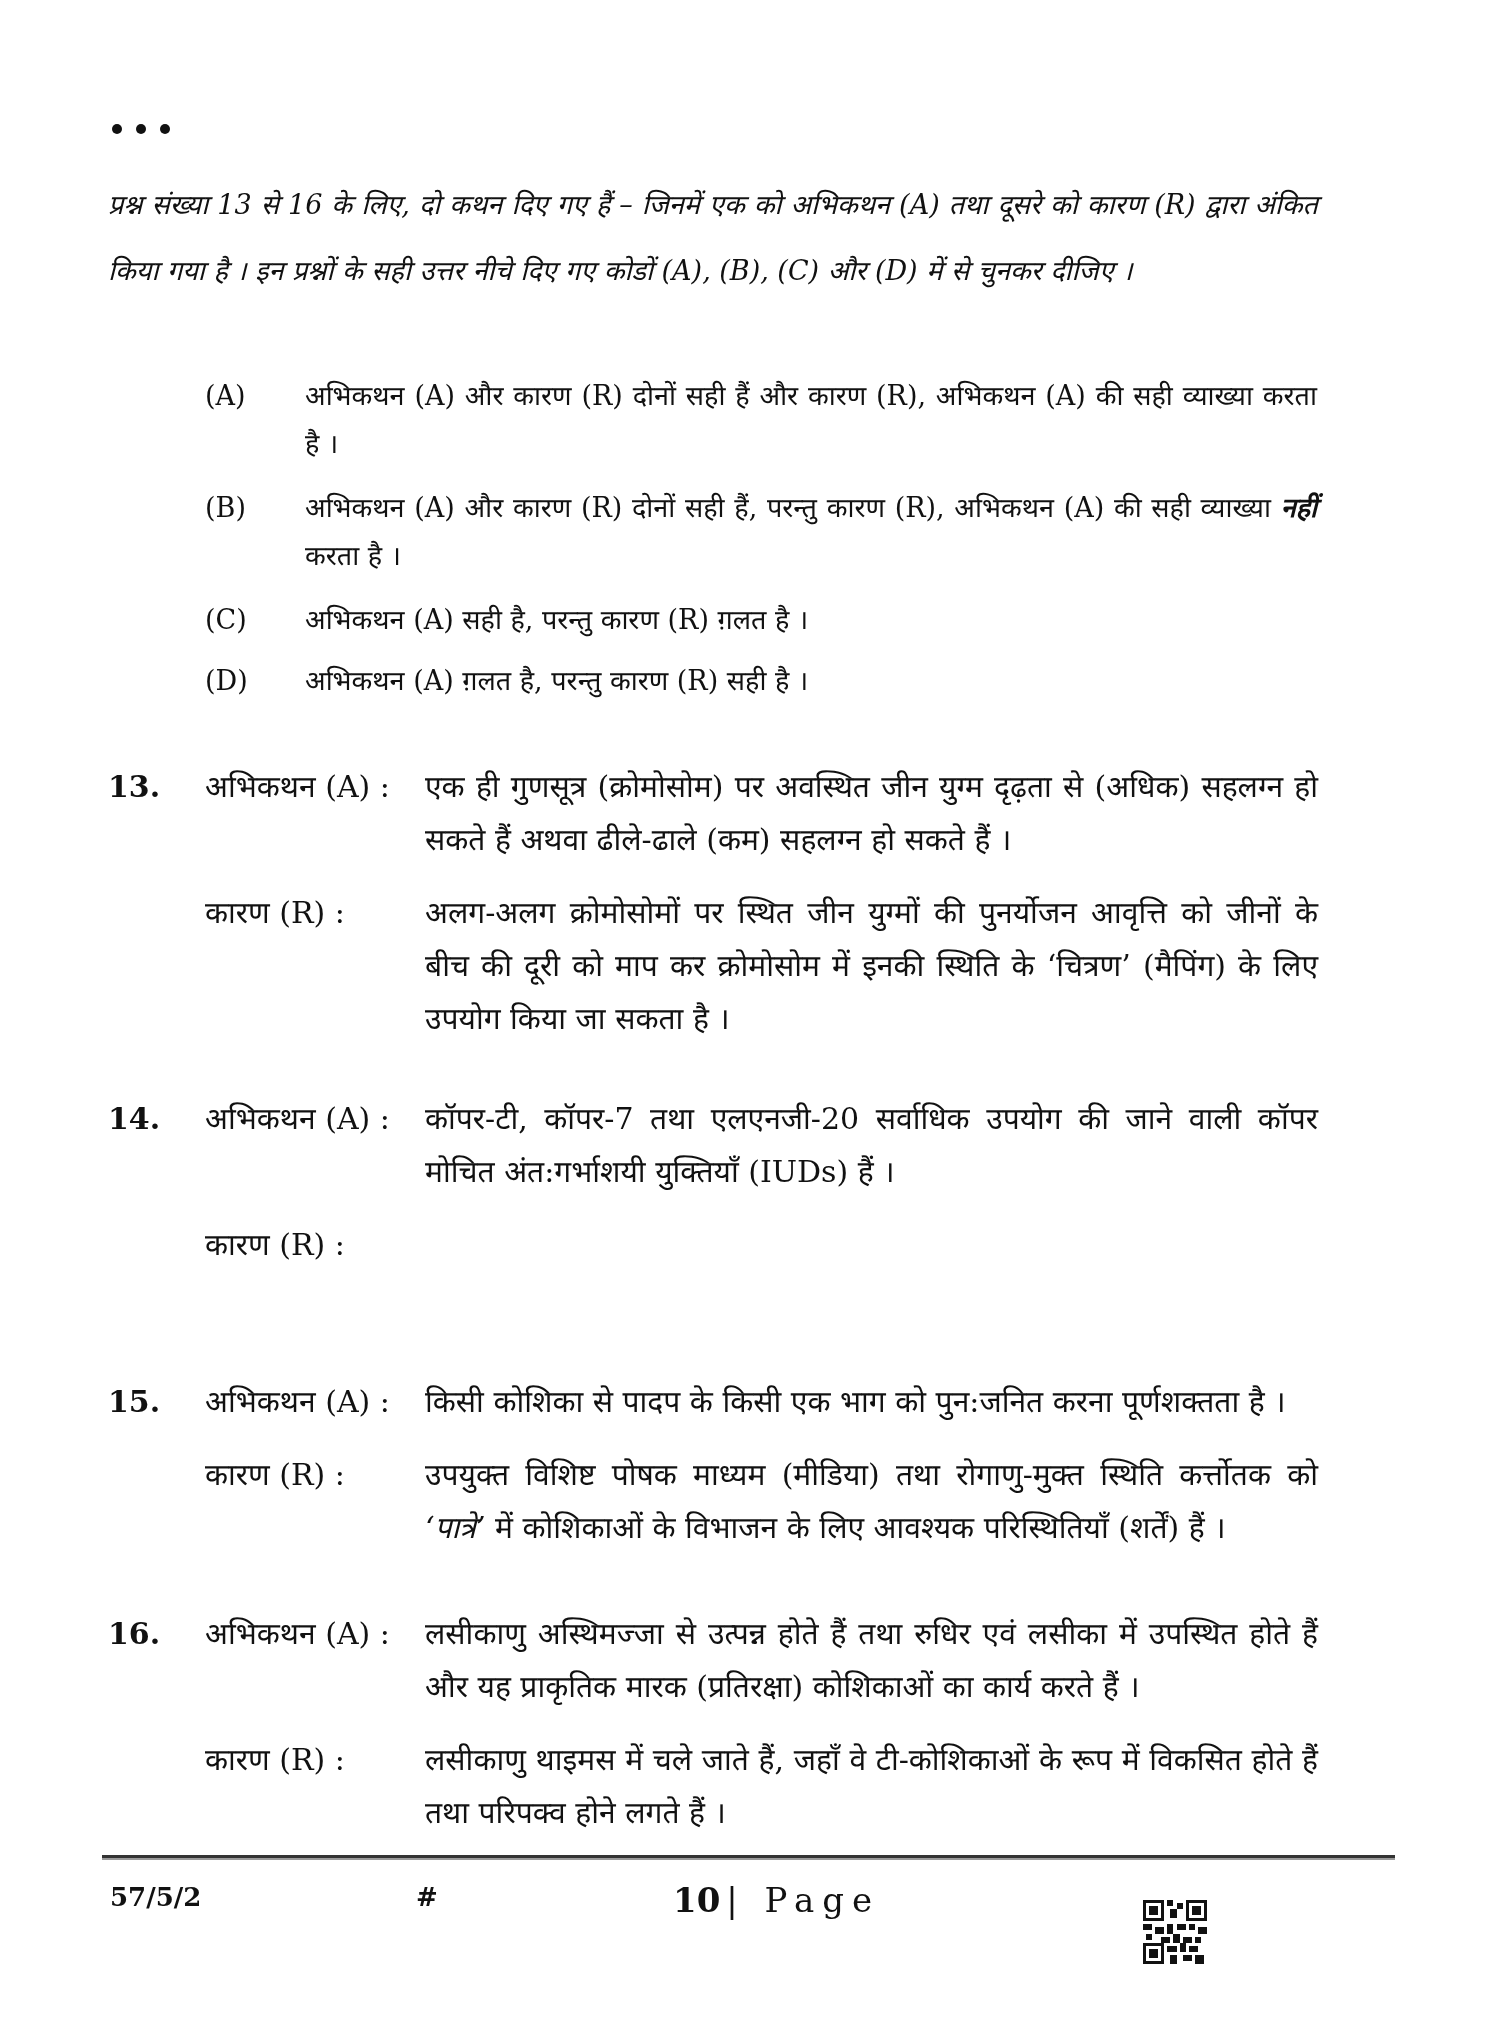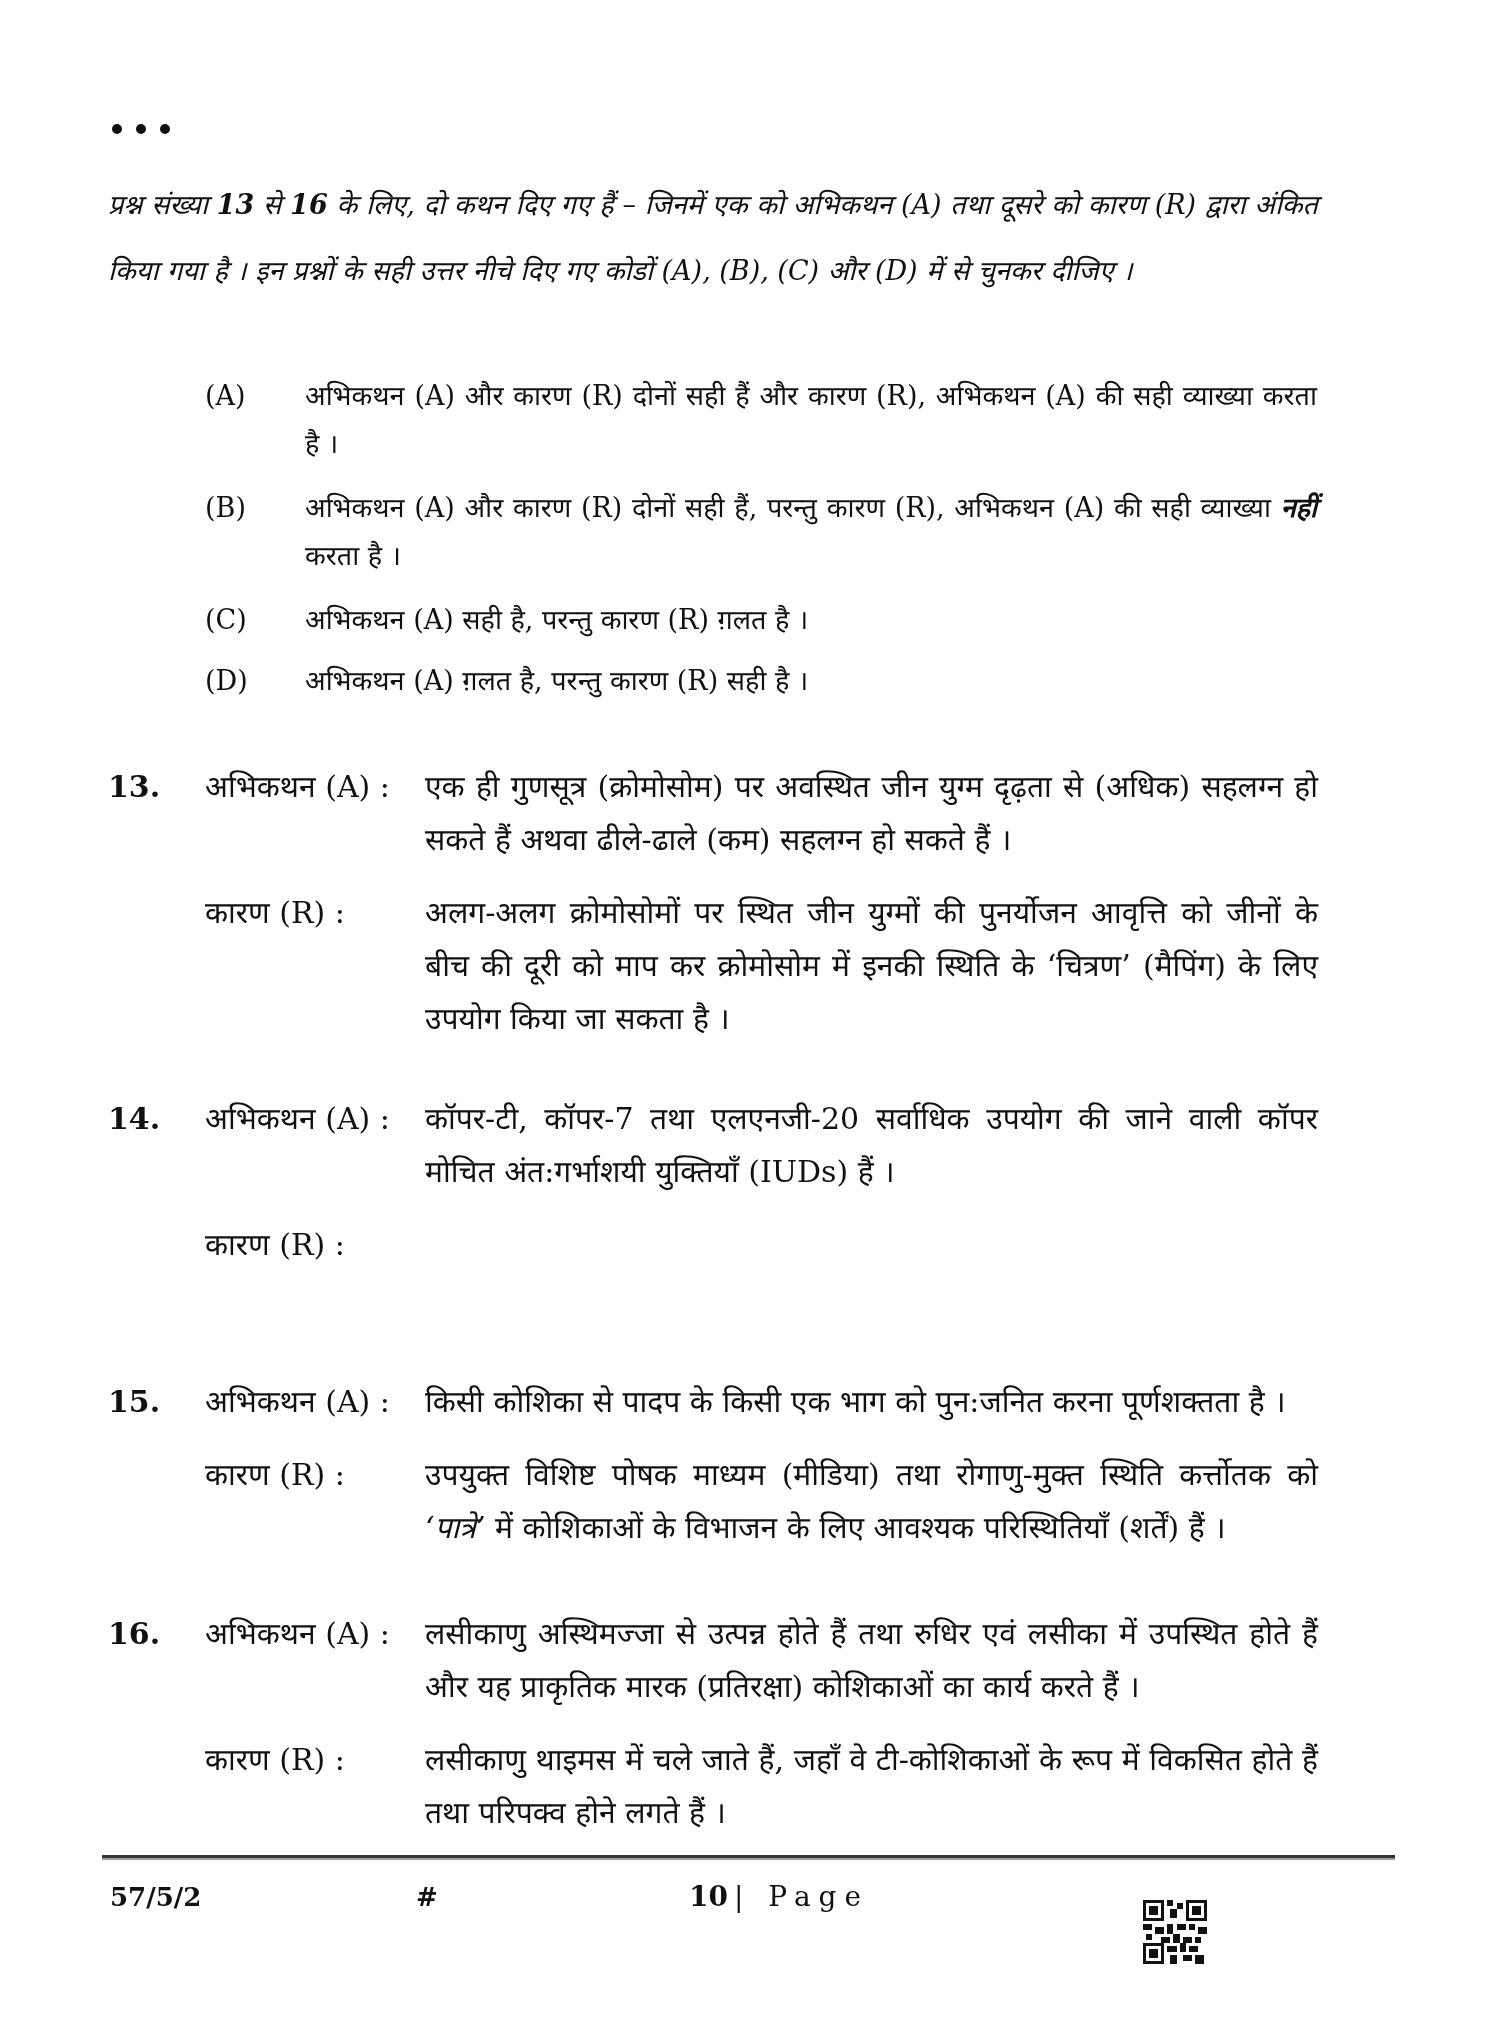--- a/index.html
+++ b/index.html
@@ -8,39 +8,39 @@
     font-family: "DejaVu Serif", "Liberation Serif", serif;
     color: #111111;
   }
   .dots { position: absolute; left: 112px; top: 124px; display: flex; gap: 14px; }
   .dot { width: 10px; height: 10px; border-radius: 50%; background: #111; }
 
   .intro {
     position: absolute; left: 108px; top: 172px; width: 1210px;
     font-size: 27px; line-height: 66px; font-style: italic; text-align: justify;
   }
-  .intro b { font-weight: bold; }
+  .intro b { font-weight: normal; }
 
   .opt { position: absolute; left: 205px; width: 1112px; font-size: 27px; line-height: 48px; }
   .opt .lbl { position: absolute; left: 0; top: 0; }
   .opt .txt { margin-left: 100px; text-align: justify; text-align-last: left; }
 
   .q { position: absolute; left: 108px; width: 1210px; font-size: 30px; line-height: 53px; }
   .q .num { position: absolute; left: 0; top: 0; font-weight: bold; }
   .q .row { position: relative; }
   .q .row + .row { margin-top: 20px; }
   .q .rlbl { position: absolute; left: 97px; top: 0; }
   .q .rtxt { margin-left: 317px; text-align: justify; }
 
   .rule { position: absolute; left: 102px; top: 1855px; width: 1293px; height: 3px; background: #333; border-bottom: 2px solid #999; }
 
   .footer { position: absolute; top: 1870px; left: 0; width: 1505px; height: 70px; }
   .f-code { position: absolute; left: 110px; top: 12px; font-size: 26px; font-weight: bold; text-align: center; }
   .f-hash { position: absolute; left: 416px; top: 12px; font-size: 26px; font-weight: bold; }
-  .f-page { position: absolute; left: 673px; top: 10px; font-size: 28px; margin-left: 16px; }
+  .f-page { position: absolute; left: 673px; top: 10px; font-size: 34px; }
   .f-page .pn { font-weight: bold; }
   .f-page .pw { letter-spacing: 8px; margin-left: 6px; }
   .qr { position: absolute; left: 1143px; top: 30px; width: 64px; height: 64px; }
 </style>
 </head>
 <body>
 
 <div class="dots">
   <span class="dot"></span>
   <span class="dot"></span>

